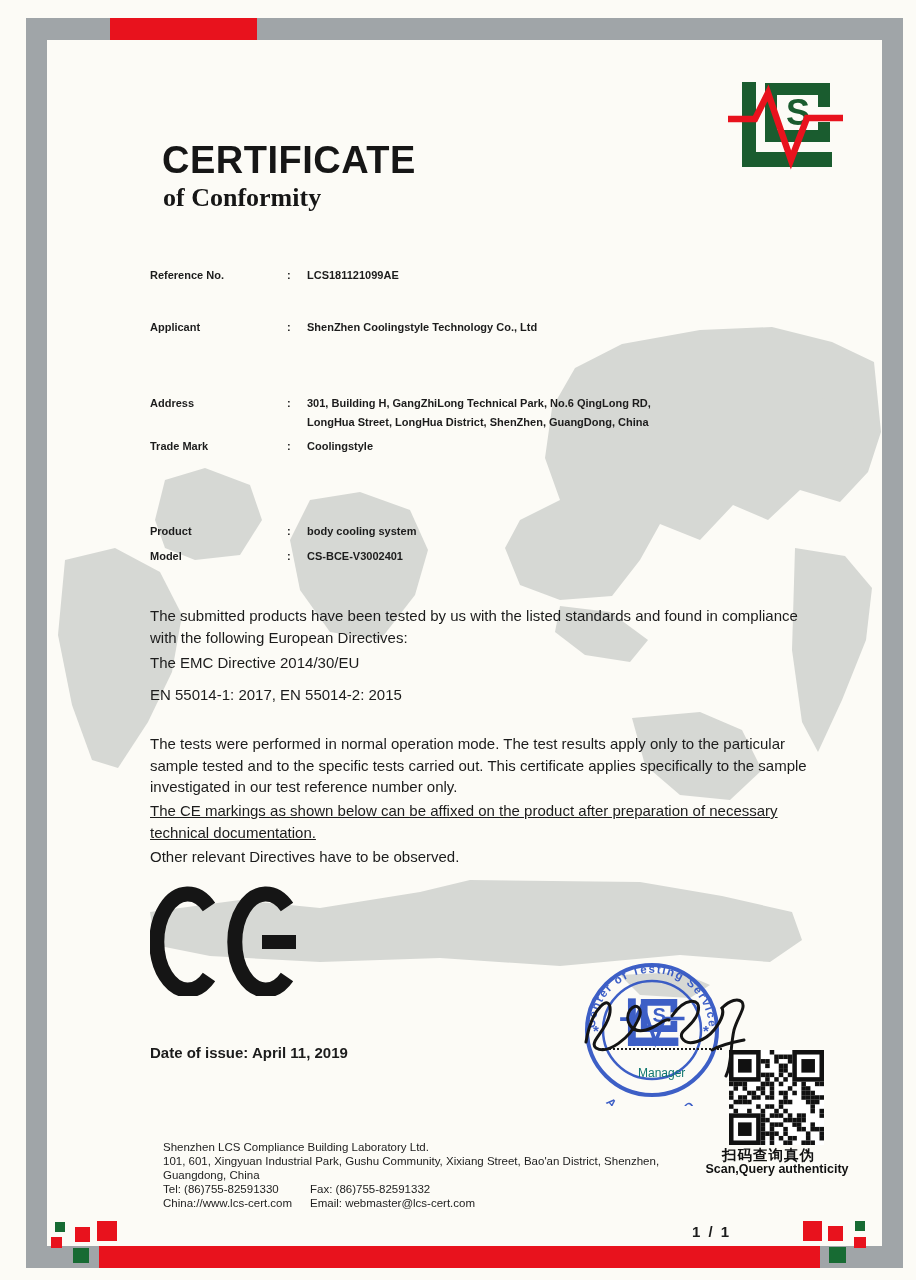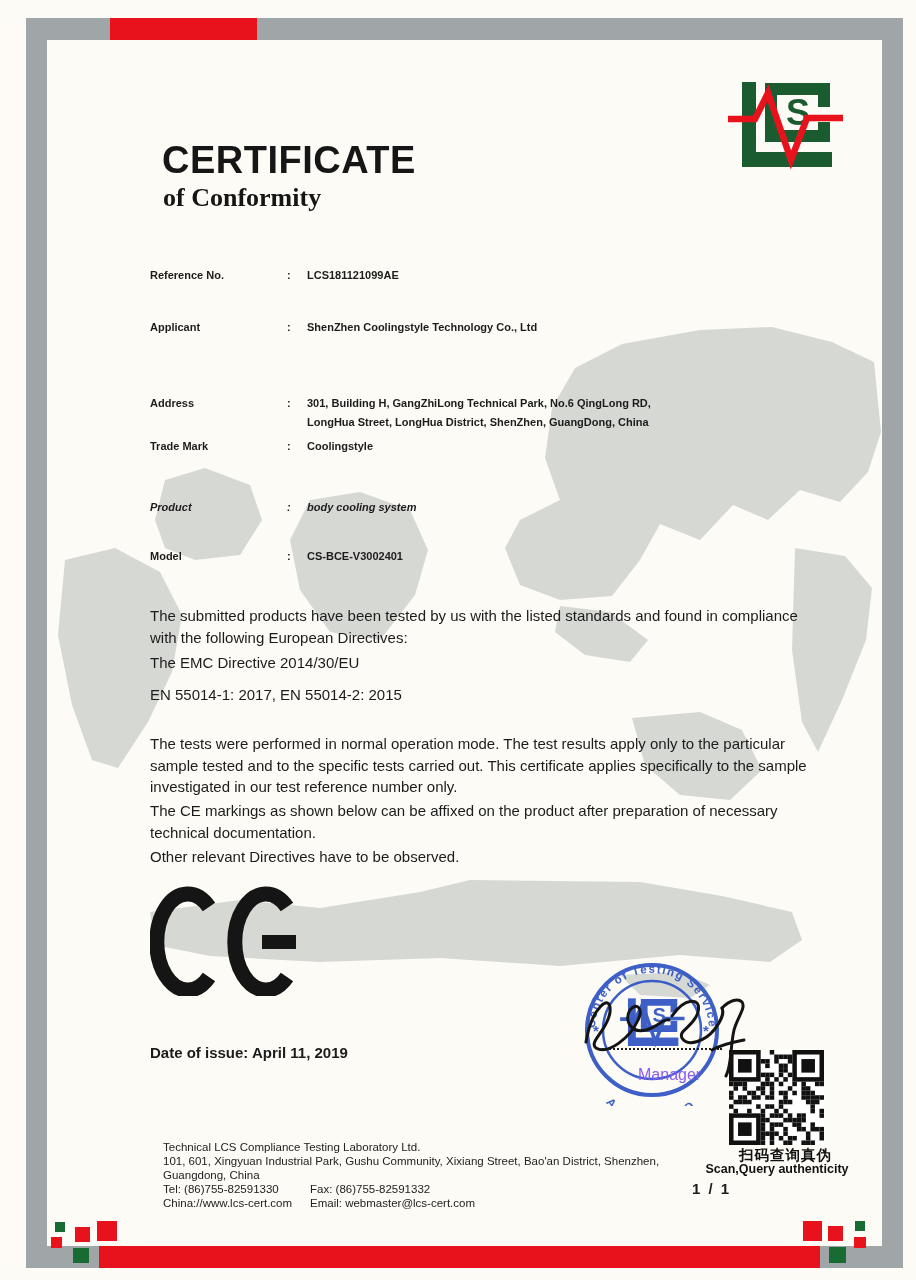--- a/index.html
+++ b/index.html
@@ -19,23 +19,23 @@
   .title-main{font-size:38px; font-weight:bold; letter-spacing:.5px; color:#161616;}
   .title-sub{font-size:26px; font-weight:bold; color:#161616;font-family:Liberation Serif, serif;}
   .frow{position:absolute; left:150px; display:flex; font-size:11px; font-weight:bold; line-height:19px;}
   .frow .lbl{width:137px; flex:none;}
   .frow .col{width:20px; flex:none;}
   .frow .val{width:500px;}
   .para{position:absolute; left:150px; font-size:15px; line-height:21.5px; white-space:pre;}
   .para.b{font-weight:normal;}
   .dateline{position:absolute; left:150px; font-size:15px; font-weight:bold;}
   .dotline{position:absolute; width:120px; border-bottom:2.5px dotted #1d1d1d; z-index:6;}
-  .manager{position:absolute; font-size:16px; color:#8b5cf6; z-index:6;}
+  .manager{position:absolute; font-size:12px; color:#0f766e; z-index:6;}
   .qr-wrap{position:absolute; z-index:5;}
-  .qr-cap-zh{position:absolute; width:110px; text-align:right; font-size:14.5px; font-weight:bold; letter-spacing:1px; color:#111;}
+  .qr-cap-zh{position:absolute; width:110px; text-align:left; font-size:14.5px; font-weight:bold; letter-spacing:1px; color:#111;}
   .qr-cap-en{position:absolute; width:170px; text-align:center; font-size:12.5px; font-weight:bold; color:#111;}
   .pagenum{position:absolute; font-size:15px; font-weight:bold; letter-spacing:2px;}
   .foot{position:absolute; font-size:11.5px; line-height:14px; color:#222;}
   .stamp{position:absolute; z-index:5; opacity:.92;}
   .sig{position:absolute; z-index:7;}
 </style>
 </head>
 <body>
 
 <div class="page">
@@ -99,39 +99,39 @@
     <span class="lbl">Address</span>
     <span class="col">:</span>
     <span class="val pre">301, Building H, GangZhiLong Technical Park, No.6 QingLong RD,
 LongHua Street, LongHua District, ShenZhen, GuangDong, China</span>
   </div>
   <div class="frow content" style="top:437px;">
     <span class="lbl">Trade Mark</span>
     <span class="col">:</span>
     <span class="val pre">Coolingstyle</span>
   </div>
-  <div class="frow content" style="top:498px;font-style:italic;">
+  <div class="frow content" style="top:522px;">
     <span class="lbl">Product</span>
     <span class="col">:</span>
     <span class="val pre">body cooling system</span>
   </div>
   <div class="frow content" style="top:547px;">
     <span class="lbl">Model</span>
     <span class="col">:</span>
     <span class="val pre">CS-BCE-V3002401</span>
   </div>
 
   <div class="para content" style="top:605px;">The submitted products have been tested by us with the listed standards and found in compliance
 with the following European Directives:</div>
   <div class="para b content" style="top:652px;">The EMC Directive 2014/30/EU</div>
   <div class="para b content" style="top:684px;">EN 55014-1: 2017, EN 55014-2: 2015</div>
   <div class="para content" style="top:733px;">The tests were performed in normal operation mode. The test results apply only to the particular
 sample tested and to the specific tests carried out. This certificate applies specifically to the sample
 investigated in our test reference number only.</div>
-  <div class="para content" style="top:800px;">The CE markings as shown below can be affixed on the product after preparation of necessary
+  <div class="para content" style="top:800px;text-decoration:underline;">The CE markings as shown below can be affixed on the product after preparation of necessary
 technical documentation.</div>
   <div class="para content" style="top:846px;">Other relevant Directives have to be observed.</div>
 
   <svg class="content" style="left:150px; top:886px;" width="150" height="110" viewBox="0 0 150 110">
     <g fill="none" stroke="#151515" stroke-width="15">
       <path d="M59,21 A31,48 0 1 0 59,91"></path>
       <path d="M137,21 A31,48 0 1 0 137,91"></path>
     </g>
     <rect x="112" y="49" width="34" height="14" fill="#151515"></rect>
   </svg>
@@ -333,23 +333,23 @@
           <rect x="58.5" y="90" width="4.5" height="4.5"></rect>
           <rect x="72" y="90" width="4.5" height="4.5"></rect>
           <rect x="76.5" y="90" width="4.5" height="4.5"></rect>
           <rect x="81" y="90" width="4.5" height="4.5"></rect>
         </g>
     </svg>
   </div>
   <div class="qr-cap-zh" style="left:722px; top:1146px;">扫码查询真伪</div>
   <div class="qr-cap-en" style="left:692px; top:1162px;">Scan,Query authenticity</div>
 
-  <div class="pagenum content" style="left:692px; top:1180px;">1 / 1</div>
-
-  <div class="foot" style="left:163px; top:1140px;">Technical LCS Compliance Testing Laboratory Ltd.</div>
+  <div class="pagenum content" style="left:692px; top:1223px;">1 / 1</div>
+
+  <div class="foot" style="left:163px; top:1140px;">Shenzhen LCS Compliance Building Laboratory Ltd.</div>
   <div class="foot" style="left:163px; top:1154px;">101, 601, Xingyuan Industrial Park, Gushu Community, Xixiang Street, Bao'an District, Shenzhen,</div>
   <div class="foot" style="left:163px; top:1168px;">Guangdong, China</div>
   <div class="foot" style="left:163px; top:1182px;">Tel: (86)755-82591330</div>
   <div class="foot" style="left:310px; top:1182px;">Fax: (86)755-82591332</div>
   <div class="foot" style="left:163px; top:1196px;">China://www.lcs-cert.com</div>
   <div class="foot" style="left:310px; top:1196px;">Email: webmaster@lcs-cert.com</div>
 
 </div>
 
 </body></html>

